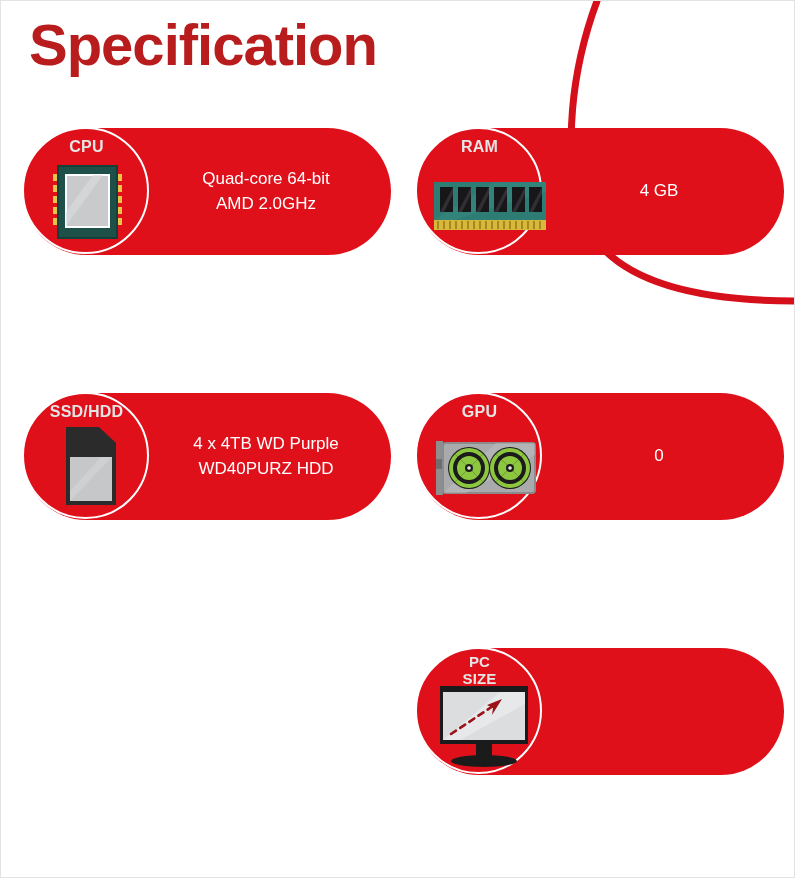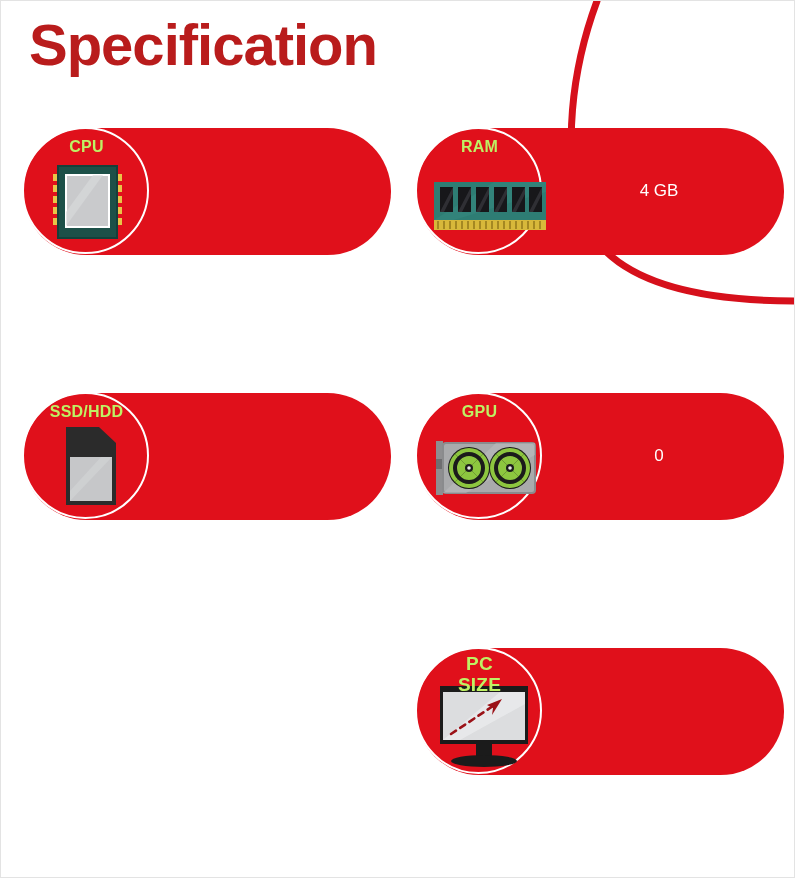--- a/index.html
+++ b/index.html
@@ -77,29 +77,29 @@
     box-sizing: border-box;
     background: transparent;
   }
 
   .card .cat-label {
     position: absolute;
     left: 0;
     top: 10px;
     width: 127px;
     text-align: center;
-    color: #bef264;
+    color: #e5e5e5;
     font-size: 16px;
     font-weight: bold;
     line-height: 1.1;
     letter-spacing: 0.2px;
     z-index: 4;
     white-space: pre-line;
   }
-  .card .cat-label.two-line { top: 6px; font-size: 19px; }
+  .card .cat-label.two-line { top: 6px; font-size: 15px; }
 
   .card .icon-wrap {
     position: absolute;
     left: 18px;
     top: 30px;
     width: 92px;
     height: 88px;
     z-index: 3;
   }
   .card .icon-wrap svg { display: block; }
@@ -129,20 +129,22 @@
 
   <div class="title">Specification</div>
 
   <svg class="swoosh" viewBox="0 0 795 878">
     <path d="M 596 0 C 570 70 562 150 580 210 C 600 275 680 300 795 300" fill="none" stroke="#D6101B" stroke-width="7" stroke-linecap="round"></path>
   </svg>
 
   <div class="grid">
 
     <div class="card col-left row-1">
+      <div class="value">Quad-core 64-bit
+AMD 2.0GHz</div>
       <div class="circle"></div>
       <div class="icon-wrap">
         <svg width="92" height="88" viewBox="0 0 92 88">
           <g transform="translate(12,6)">
 
             <g fill="#E8C547">
               <rect x="0" y="10" width="9" height="7"></rect>
                 <rect x="0" y="21" width="9" height="7"></rect>
               <rect x="0" y="32" width="9" height="7"></rect>
                 <rect x="0" y="43" width="9" height="7"></rect>
@@ -216,20 +218,22 @@
               <line x1="100" y1="39" x2="100" y2="47"></line>
                 <line x1="106" y1="39" x2="106" y2="47"></line>
             </g>
           </g>
         </svg>
       </div>
       <div class="cat-label">RAM</div>
     </div>
 
     <div class="card col-left row-2">
+      <div class="value left-ish">4 x 4TB WD Purple
+WD40PURZ HDD</div>
       <div class="circle"></div>
       <div class="icon-wrap">
         <svg width="92" height="88" viewBox="0 0 92 88">
           <g transform="translate(20,4)">
             <path d="M 5 0 L 38 0 L 55 16 L 55 78 L 5 78 Z" fill="#2B2B2B"></path>
             <path d="M 9 30 L 51 30 L 51 74 L 9 74 Z" fill="#C6C7C9"></path>
             <path d="M 9 64 L 40 30 L 51 30 L 9 74 Z" fill="#D4D5D7" opacity="0.6"></path>
             <path d="M 9 4 L 9 18 L 18 18 L 18 4 Z" fill="#2B2B2B"></path>
           </g>
         </svg>

